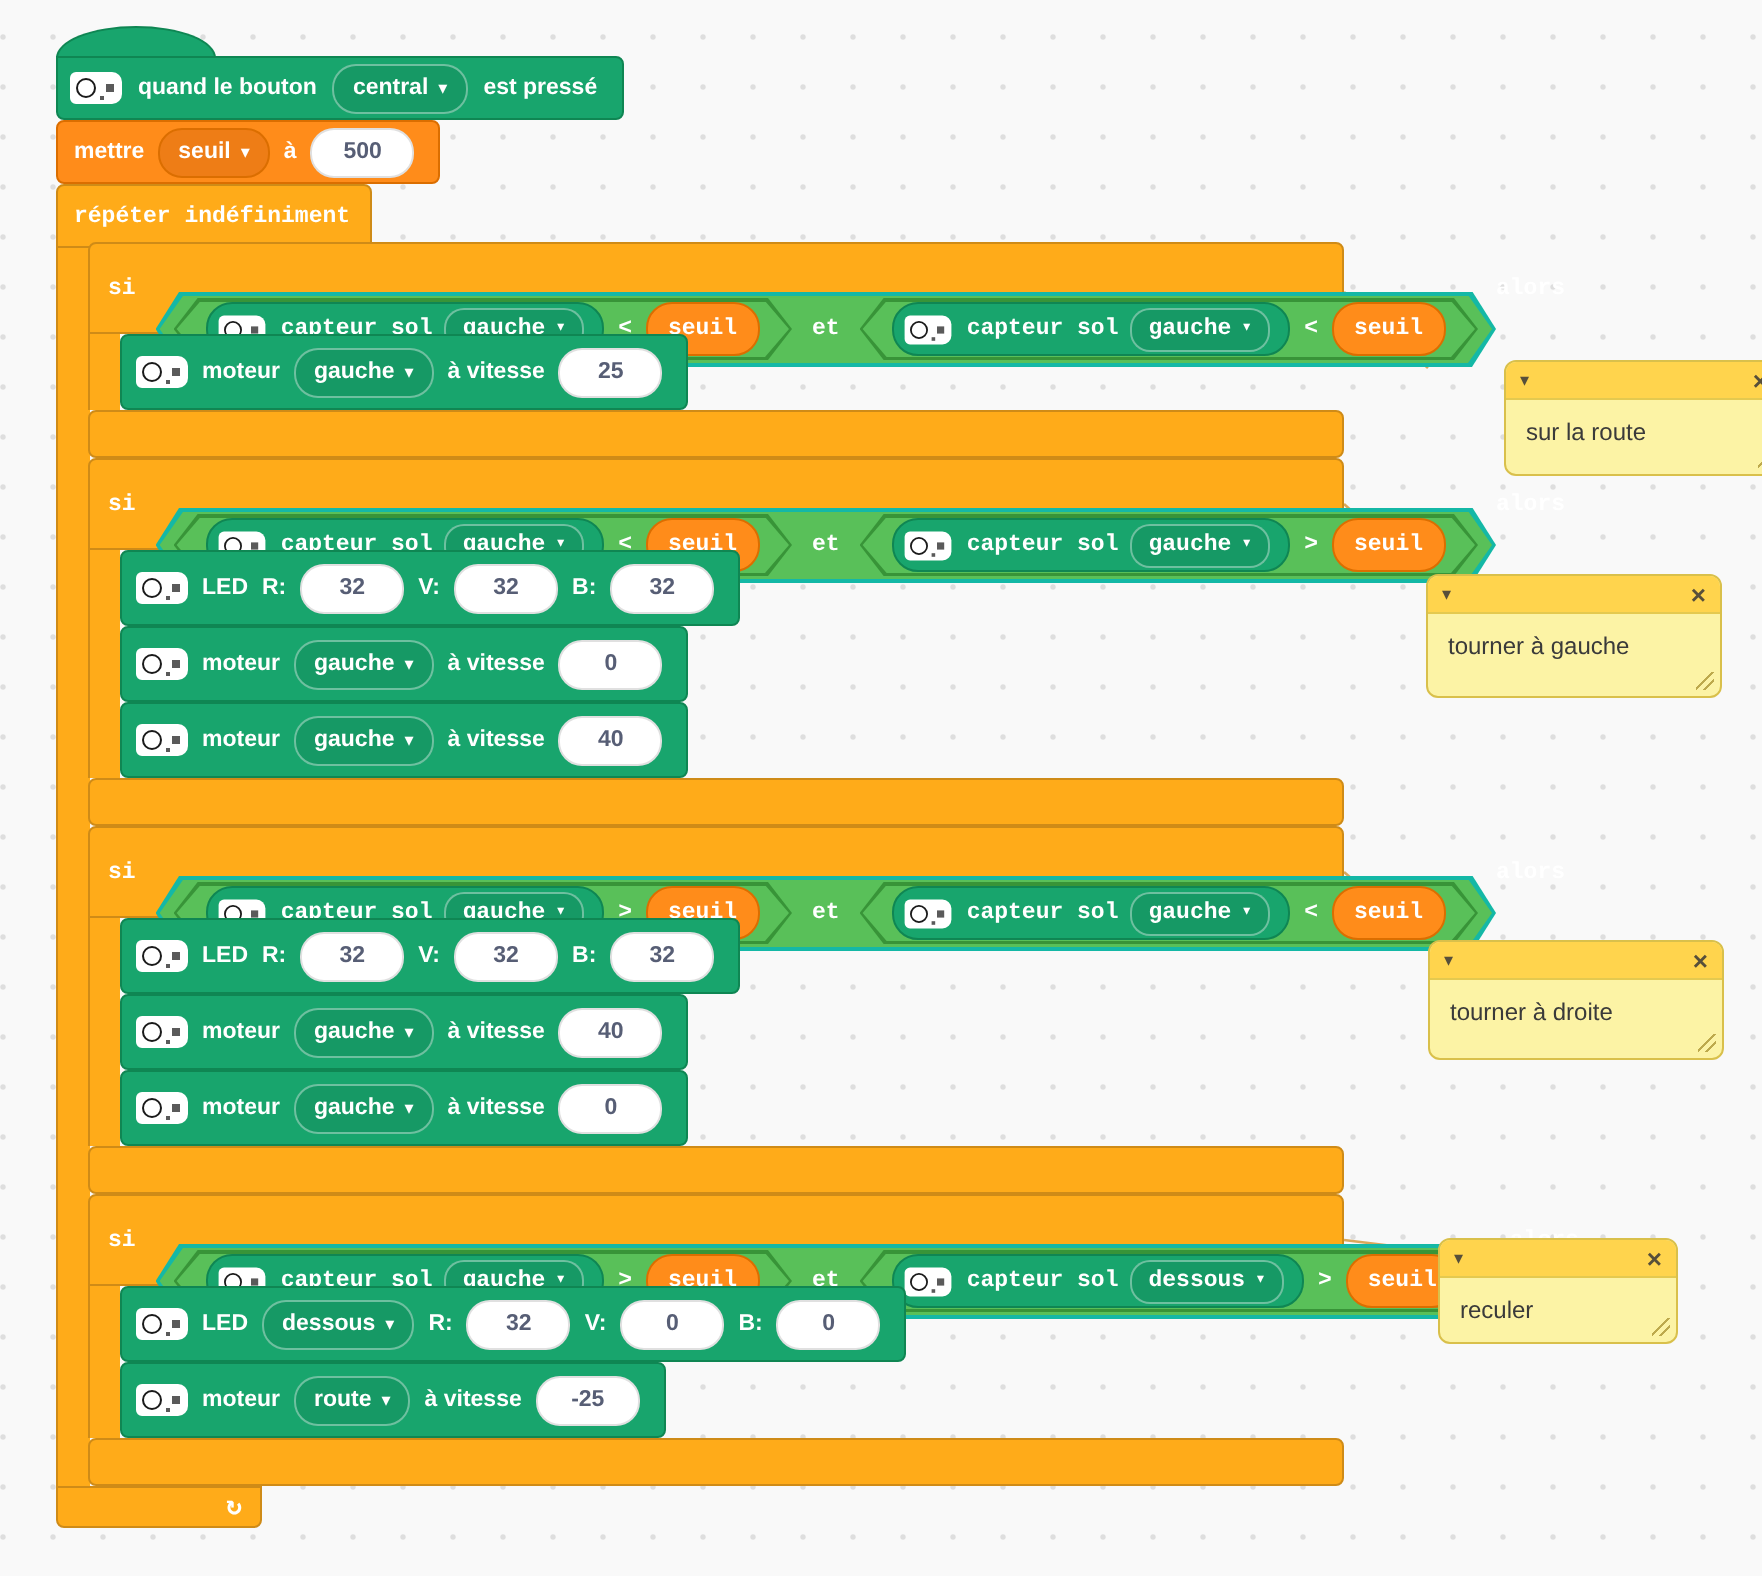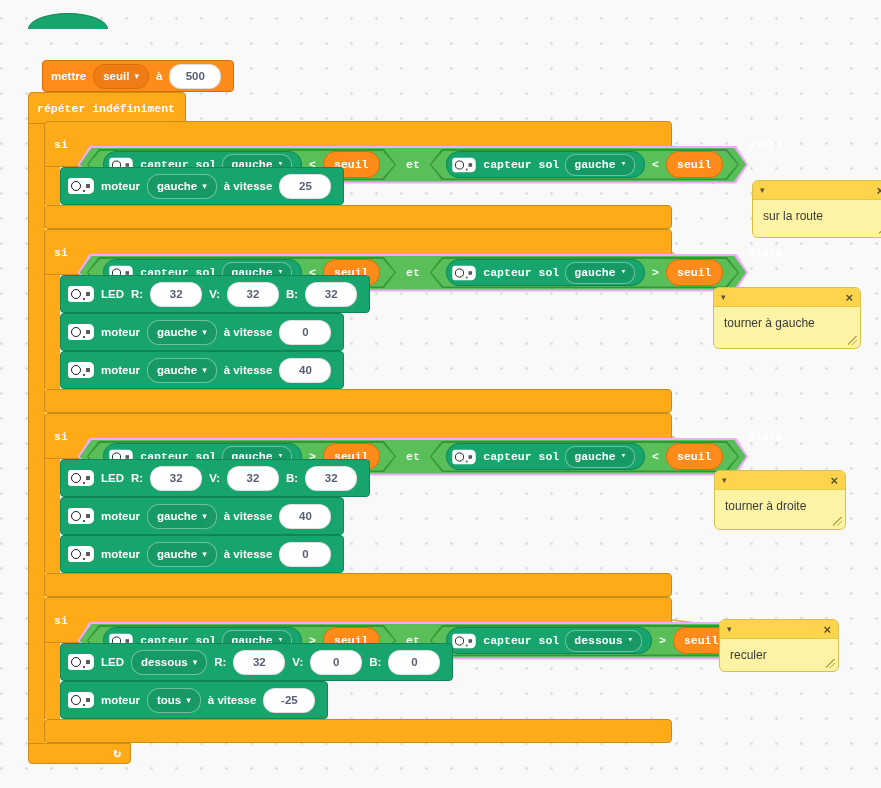--- a/index.html
+++ b/index.html
@@ -30,21 +30,21 @@
   .loop-glyph{color:#fff;font-weight:700;font-size:13px;line-height:1;}
   .loop-glyph::before{content:"\21BB";}
   
   .si-bar{left:44px;width:628px;height:46px;border-radius:4px 4px 0 0;padding:0 12px 0 9px;z-index:3;}
   .si-arm{left:44px;width:16px;background:#ffab19;border-left:1px solid #cf8b17;z-index:2;}
   .si-cap{left:44px;width:628px;height:24px;border-radius:4px;z-index:3;}
   .alors{margin-left:auto;}
   .si-lbl{margin-right:10px;}
   
   .hex{display:flex;align-items:center;clip-path:polygon(12px 0,calc(100% - 12px) 0,100% 50%,calc(100% - 12px) 100%,12px 100%,0 50%);}
-  .hexb-et{background:#f0abfc;height:34px;padding:2px;margin-top:41px;}
+  .hexb-et{background:#14b8a6;height:34px;padding:2px;margin-top:41px;}
   .hexf-et{background:#59c059;height:100%;padding:0 4px;}
   .cmpb{background:#389438;height:28px;padding:1.5px;margin:0 3px;}
   .cmpf{background:#59c059;height:100%;padding:0 15px;gap:7px;}
   .et-lbl{margin:0 7px;}
   
   .repr{background:#18a56d;border:1px solid #0f8653;border-radius:13px;height:25px;display:inline-flex;align-items:center;gap:6px;padding:0 9px 0 4px;}
   .dd{display:inline-flex;align-items:center;gap:5px;border-radius:12px;padding:0 9px;height:23px;background:rgba(0,0,0,.07);border:1px solid rgba(255,255,255,.38);}
   .dd-sm{height:20px;border-radius:10px;padding:0 8px;}
   .dd-or{background:#ee7d16;border:1px solid #db6e00;}
   .chev{font-size:9px;color:#fff;line-height:1;}
@@ -74,22 +74,31 @@
 <div id="canvas">
 
   <svg class="conn" width="881" height="788">
     <line x1="672" y1="146" x2="714" y2="184" stroke="#d9a85c" stroke-width="1.3"></line>
     <line x1="672" y1="252" x2="715" y2="291" stroke="#d9a85c" stroke-width="1.3"></line>
     <line x1="672" y1="436" x2="716" y2="474" stroke="#d9a85c" stroke-width="1.3"></line>
     <line x1="672" y1="620" x2="721" y2="626" stroke="#d9a85c" stroke-width="1.3"></line>
   </svg>
 
   <div class="abs teal hat-bump"></div>
-
-  <div class="abs flexc varb stack" style="left:42px;top:60px;">
+  <div class="abs flexc teal hat-blk">
+    <span class="ticon"></span>
+    <span class="lbl">quand le bouton</span>
+    <span class="dd">
+      <span class="lbl">central</span>
+        <span class="chev"></span>
+    </span>
+    <span class="lbl">est pressé</span>
+  </div>
+
+  <div class="abs flexc varb stack" style="left:28px;top:60px;">
     <span class="lbl">mettre</span>
     <span class="dd dd-or">
       <span class="lbl">seuil</span>
         <span class="chev"></span>
     </span>
     <span class="lbl">à</span>
     <span class="oval">500</span>
   </div>
 
   <div class="abs flexc ctrl rep-top">
@@ -336,21 +345,21 @@
       <span class="oval">32</span>
     <span class="lbl">V:</span>
       <span class="oval">0</span>
     <span class="lbl">B:</span>
       <span class="oval">0</span>
   </div>
   <div class="abs flexc teal body-blk" style="top:681px;">
     <span class="ticon"></span>
     <span class="lbl">moteur</span>
     <span class="dd">
-        <span class="lbl">tous</span>
+        <span class="lbl">route</span>
         <span class="chev"></span>
       </span>
     <span class="lbl">à vitesse</span>
     <span class="oval">-25</span>
   </div>
   <div class="abs ctrl si-cap" style="top:719px;"></div>
 
   <div class="abs flexc ctrl rep-bot">
     <span class="loop-glyph"></span>
   </div>
@@ -366,21 +375,21 @@
 
   <div class="comment" style="left:713px;top:287px;width:148px;height:62px;">
     <div class="c-head">
       <span class="c-tri"></span>
       <span class="c-x"></span>
     </div>
     <div class="c-body">tourner à gauche</div>
     <div class="c-resize"></div>
   </div>
 
-  <div class="comment" style="left:714px;top:470px;width:132px;height:60px;">
+  <div class="comment" style="left:714px;top:470px;width:148px;height:60px;">
     <div class="c-head">
       <span class="c-tri"></span>
       <span class="c-x"></span>
     </div>
     <div class="c-body">tourner à droite</div>
     <div class="c-resize"></div>
   </div>
 
   <div class="comment" style="left:719px;top:619px;width:120px;height:53px;">
     <div class="c-head">

